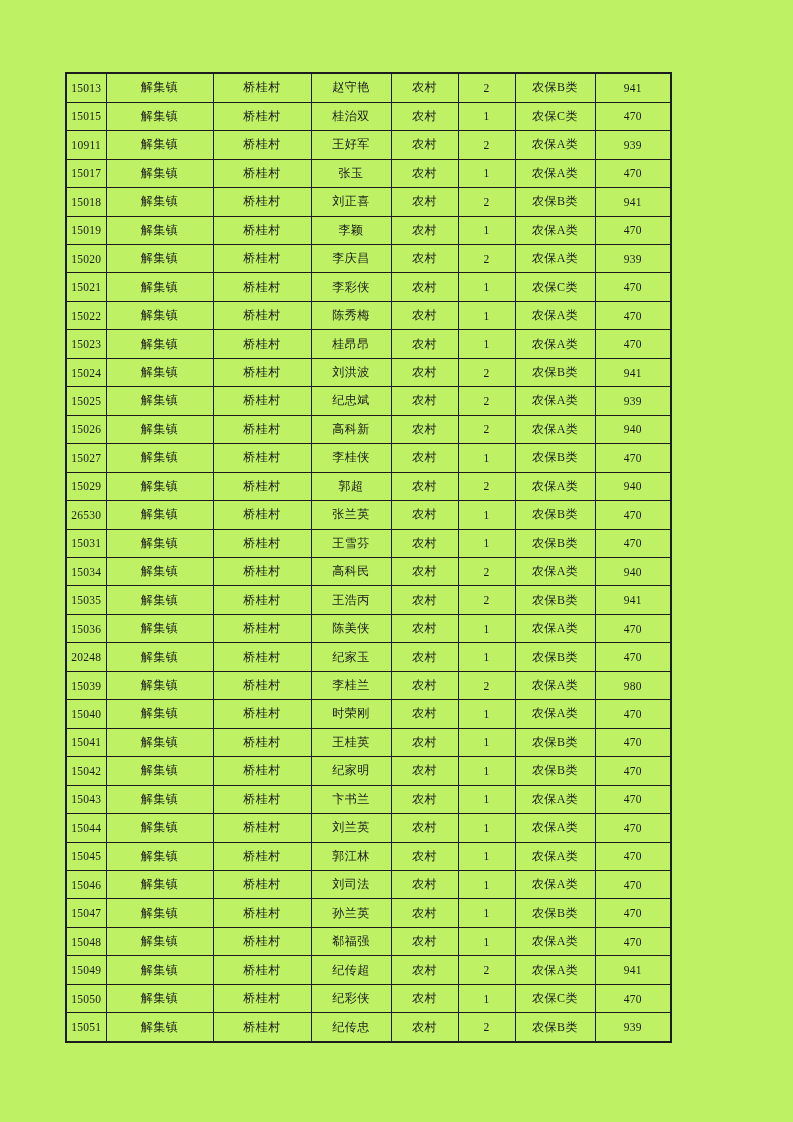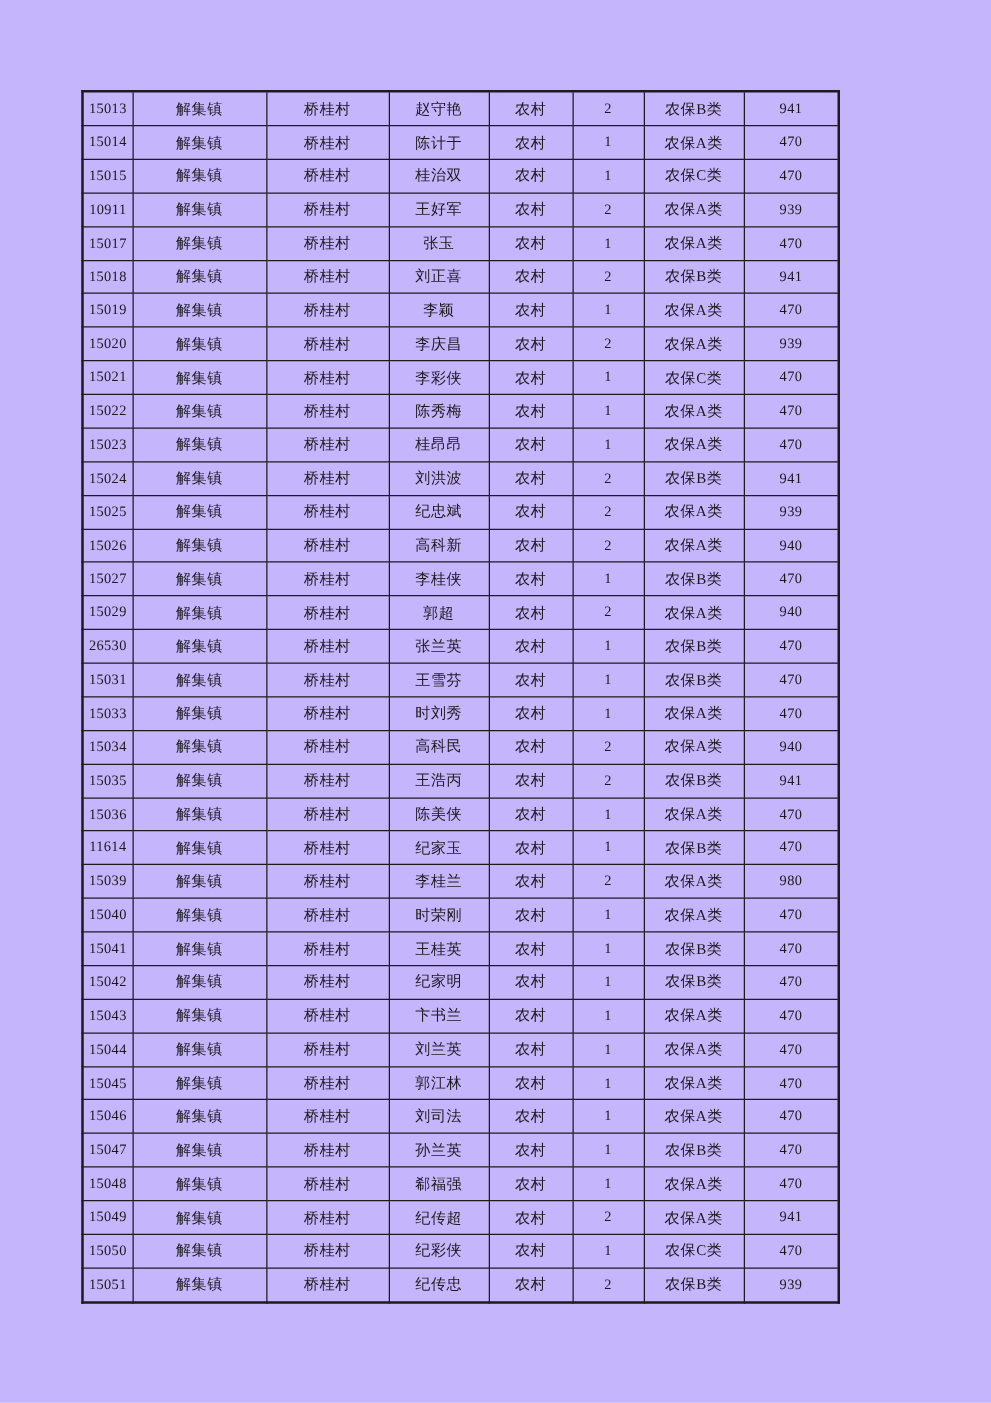--- a/index.html
+++ b/index.html
@@ -12,21 +12,21 @@
     background: #ffffff;
     font-family: "Liberation Serif", "DejaVu Serif", serif;
     position: relative;
     overflow: hidden;
   }
   .page {
     position: absolute;
     left: 0; top: 0;
     width: 793px;
     height: 1122px;
-    background: #c4b5fd;
+    background: #bef264;
   }
   .table-wrap {
     position: absolute;
     left: 65px;
     top: 72px;
     width: 605px;
     height: 971px;
   }
   table.data-table {
     width: 100%;
@@ -73,30 +73,20 @@
             <td class="num">15013</td>
             <td>解集镇</td>
             <td>桥桂村</td>
             <td>赵守艳</td>
             <td>农村</td>
             <td class="num">2</td>
             <td>农保B类</td>
             <td class="num">941</td>
           </tr>
           <tr>
-            <td class="num">15014</td>
-            <td>解集镇</td>
-            <td>桥桂村</td>
-            <td>陈计于</td>
-            <td>农村</td>
-            <td class="num">1</td>
-            <td>农保A类</td>
-            <td class="num">470</td>
-          </tr>
-          <tr>
             <td class="num">15015</td>
             <td>解集镇</td>
             <td>桥桂村</td>
             <td>桂治双</td>
             <td>农村</td>
             <td class="num">1</td>
             <td>农保C类</td>
             <td class="num">470</td>
           </tr>
           <tr>
@@ -243,30 +233,20 @@
             <td class="num">15031</td>
             <td>解集镇</td>
             <td>桥桂村</td>
             <td>王雪芬</td>
             <td>农村</td>
             <td class="num">1</td>
             <td>农保B类</td>
             <td class="num">470</td>
           </tr>
           <tr>
-            <td class="num">15033</td>
-            <td>解集镇</td>
-            <td>桥桂村</td>
-            <td>时刘秀</td>
-            <td>农村</td>
-            <td class="num">1</td>
-            <td>农保A类</td>
-            <td class="num">470</td>
-          </tr>
-          <tr>
             <td class="num">15034</td>
             <td>解集镇</td>
             <td>桥桂村</td>
             <td>高科民</td>
             <td>农村</td>
             <td class="num">2</td>
             <td>农保A类</td>
             <td class="num">940</td>
           </tr>
           <tr>
@@ -283,21 +263,21 @@
             <td class="num">15036</td>
             <td>解集镇</td>
             <td>桥桂村</td>
             <td>陈美侠</td>
             <td>农村</td>
             <td class="num">1</td>
             <td>农保A类</td>
             <td class="num">470</td>
           </tr>
           <tr>
-            <td class="num">11614</td>
+            <td class="num">20248</td>
             <td>解集镇</td>
             <td>桥桂村</td>
             <td>纪家玉</td>
             <td>农村</td>
             <td class="num">1</td>
             <td>农保B类</td>
             <td class="num">470</td>
           </tr>
           <tr>
             <td class="num">15039</td>

